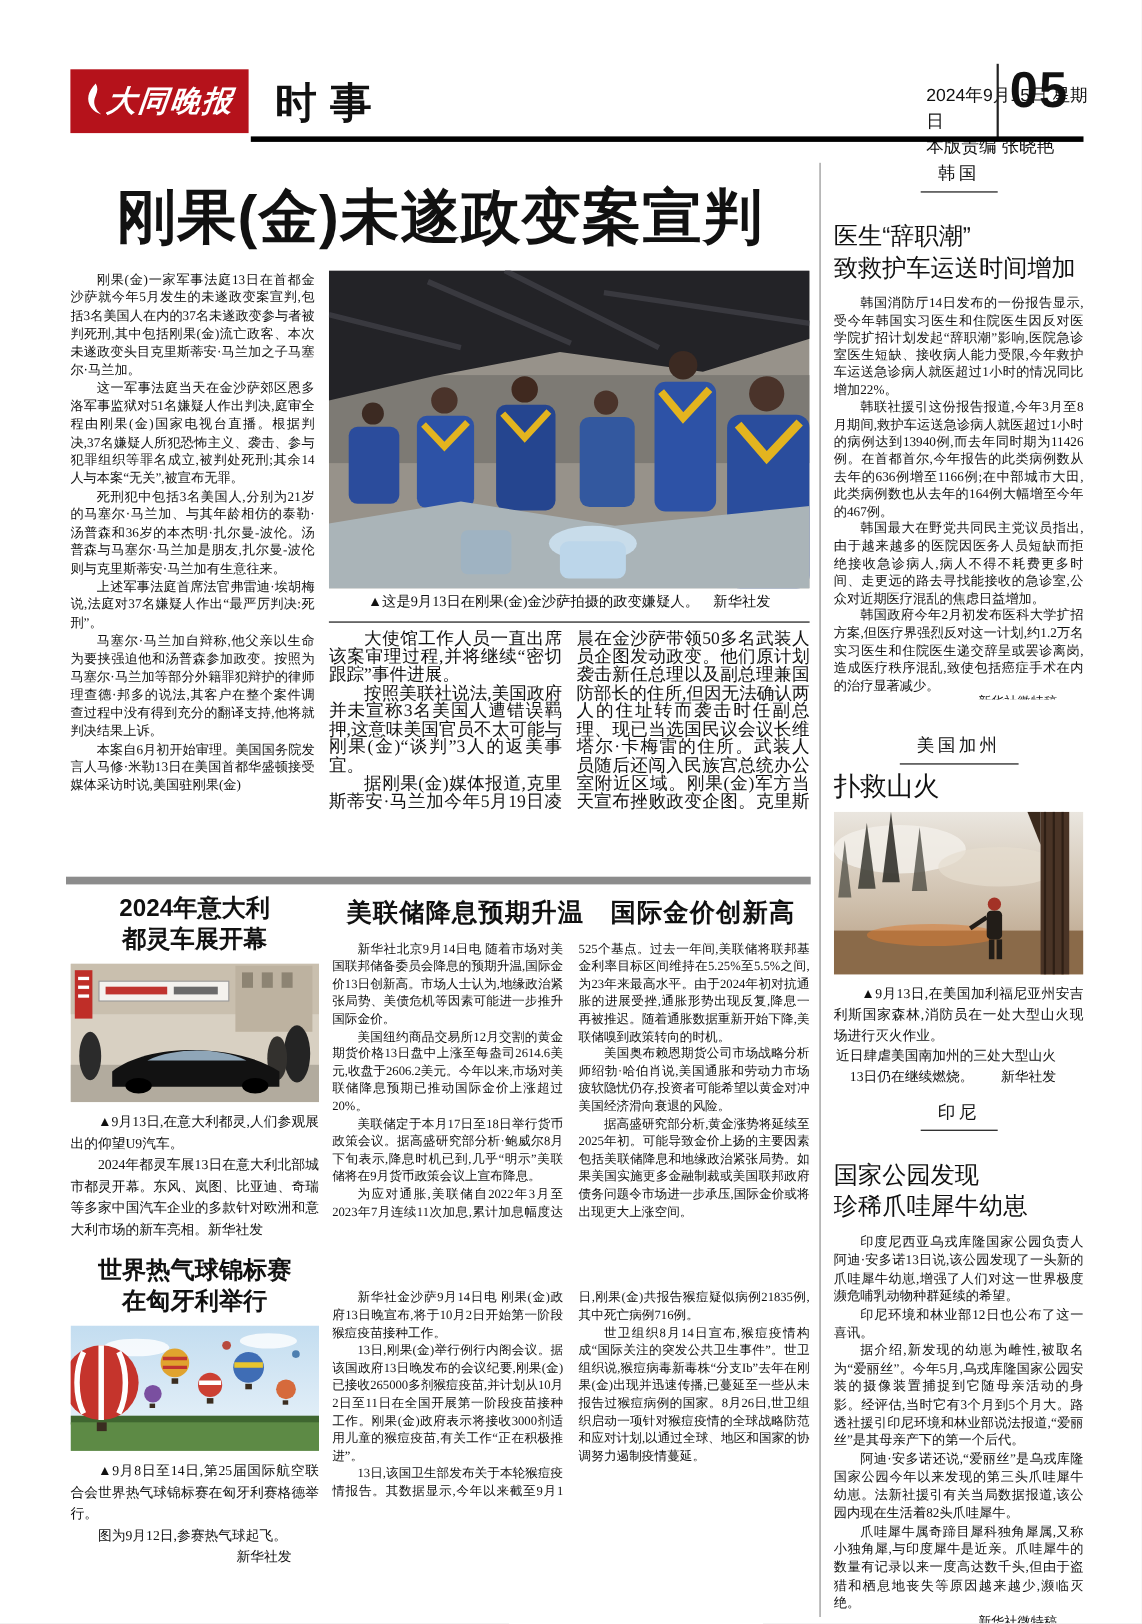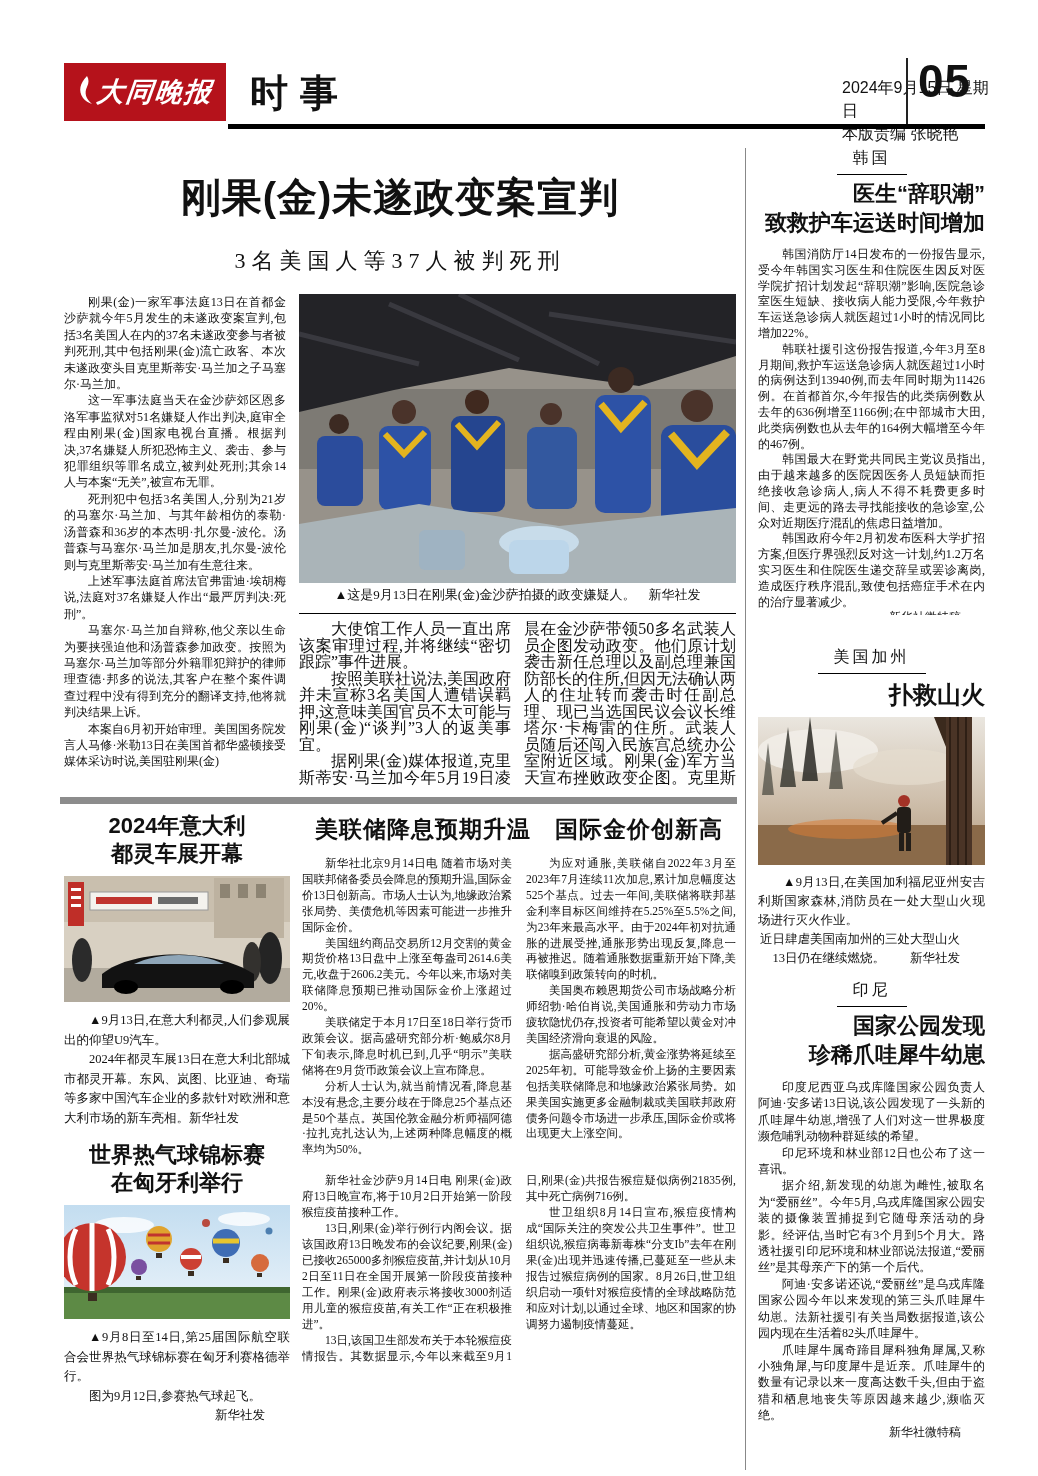--- a/index.html
+++ b/index.html
@@ -22,21 +22,21 @@
 
   
   .para{margin:0;text-indent:2em;text-align:justify;}
   .sign-last p:last-child{text-align:right;text-indent:0;padding-right:2em;}
   .kicker{text-align:center;margin:0;}
   .kicker span{display:inline-block;border-bottom:1.5px solid #000;padding:0 16px 5px;
         font-size:16px;letter-spacing:3px;}
 
   
   #lead{position:absolute;left:64px;top:150px;width:672px;height:648px;}
-  .lead-headline{margin:16px 0 0;text-align:center;font-size:40px;font-weight:900;letter-spacing:1px;line-height:62px;}
+  .lead-headline{margin:16px 0 0;text-align:center;font-size:54px;font-weight:900;letter-spacing:1px;line-height:62px;}
   .lead-subhead{margin:18px 0 0;text-align:center;font-size:22px;font-weight:normal;letter-spacing:6px;line-height:30px;}
   .lead-flex{display:flex;gap:13px;margin-top:18px;}
   .lead-left{width:222px;height:501px;overflow:hidden;font-size:12px;line-height:16.4px;}
   .lead-right{width:437px;}
   .lead-photo{width:437px;height:289px;}
   .lead-photo svg,.photo svg{display:block;width:100%;height:100%;}
   .lead-caption{height:24px;line-height:24px;text-align:center;font-size:13px;
         border-bottom:1.5px solid #000;padding-bottom:6px;margin-bottom:7px;}
   .lead-cols{column-count:2;column-gap:13px;height:172px;overflow:hidden;font-size:16px;line-height:16.5px;}
 
@@ -54,21 +54,21 @@
   #midcol{position:absolute;left:302px;top:806px;width:434px;height:670px;overflow:hidden;}
   .fed-title{margin:8px 0 0;text-align:center;font-size:23px;font-weight:bold;letter-spacing:1px;}
   .fed-cols{margin-top:11px;column-count:2;column-gap:14px;height:306px;overflow:hidden;
         font-size:11.5px;line-height:15.9px;}
   .mpox-title{margin:7px 0 0;text-align:center;font-size:23px;line-height:30px;font-weight:bold;}
   .mpox-cols{margin-top:10px;column-count:2;column-gap:14px;height:242px;overflow:hidden;
         font-size:11.5px;line-height:16px;}
 
   
   #rail{position:absolute;left:758px;top:148px;width:227px;height:1328px;overflow:hidden;font-size:12px;}
-  .rail-title{margin:4px 0 0;text-align:right;font-size:22px;line-height:29px;font-weight:bold;}
+  .rail-title{margin:25px 0 0;text-align:left;font-size:22px;line-height:29px;font-weight:normal;}
   .rail-body{margin-top:10px;line-height:15.8px;}
   .korea-body{height:368px;overflow:hidden;}
   .ca-kicker{margin-top:32px;}
   .ca-title{margin-top:6px;font-size:24px;}
   .ca-photo{width:227px;height:148px;margin-top:8px;}
   .ca-cap{margin-top:8px;font-size:12.5px;line-height:19px;}
   .ca-cap p{margin:0;text-indent:2em;text-align:justify;}
   .in-kicker{margin-top:12px;}
   .in-body{margin-top:10px;line-height:16.4px;height:408px;overflow:hidden;}
 </style>
@@ -91,21 +91,20 @@
     <div>本版责编 张晓艳</div>
   </div>
   <div class="pageno-rule"></div>
   <div class="page-number sans">05</div>
   <div class="header-rule"></div>
   <div class="col-divider"></div>
   <div class="gray-band"></div>
 
   <section id="lead">
     <h1 class="lead-headline sans">刚果(金)未遂政变案宣判</h1>
-    <h2 class="lead-subhead">3名美国人等37人被判死刑</h2>
     <div class="lead-flex">
       <div class="lead-left">
           <p class="para">刚果(金)一家军事法庭13日在首都金沙萨就今年5月发生的未遂政变案宣判,包括3名美国人在内的37名未遂政变参与者被判死刑,其中包括刚果(金)流亡政客、本次未遂政变头目克里斯蒂安·马兰加之子马塞尔·马兰加。</p>
           <p class="para">这一军事法庭当天在金沙萨郊区恩多洛军事监狱对51名嫌疑人作出判决,庭审全程由刚果(金)国家电视台直播。根据判决,37名嫌疑人所犯恐怖主义、袭击、参与犯罪组织等罪名成立,被判处死刑;其余14人与本案“无关”,被宣布无罪。</p>
           <p class="para">死刑犯中包括3名美国人,分别为21岁的马塞尔·马兰加、与其年龄相仿的泰勒·汤普森和36岁的本杰明·扎尔曼-波伦。汤普森与马塞尔·马兰加是朋友,扎尔曼-波伦则与克里斯蒂安·马兰加有生意往来。</p>
           <p class="para">上述军事法庭首席法官弗雷迪·埃胡梅说,法庭对37名嫌疑人作出“最严厉判决:死刑”。</p>
           <p class="para">马塞尔·马兰加自辩称,他父亲以生命为要挟强迫他和汤普森参加政变。按照为马塞尔·马兰加等部分外籍罪犯辩护的律师理查德·邦多的说法,其客户在整个案件调查过程中没有得到充分的翻译支持,他将就判决结果上诉。</p>
           <p class="para">本案自6月初开始审理。美国国务院发言人马修·米勒13日在美国首都华盛顿接受媒体采访时说,美国驻刚果(金)</p>
         </div>
       <div class="lead-right">
@@ -226,21 +225,20 @@
         <p class="para">新华社发</p>
       </div>
   </section>
 
   <section id="midcol">
     <h3 class="fed-title sans">美联储降息预期升温　国际金价创新高</h3>
     <div class="fed-cols">
         <p class="para">新华社北京9月14日电 随着市场对美国联邦储备委员会降息的预期升温,国际金价13日创新高。市场人士认为,地缘政治紧张局势、美债危机等因素可能进一步推升国际金价。</p>
         <p class="para">美国纽约商品交易所12月交割的黄金期货价格13日盘中上涨至每盎司2614.6美元,收盘于2606.2美元。今年以来,市场对美联储降息预期已推动国际金价上涨超过20%。</p>
         <p class="para">美联储定于本月17日至18日举行货币政策会议。据高盛研究部分析·鲍威尔8月下旬表示,降息时机已到,几乎“明示”美联储将在9月货币政策会议上宣布降息。</p>
-        <p class="para">分析人士认为,就当前情况看,降息基本没有悬念,主要分歧在于降息25个基点还是50个基点。英国伦敦金融分析师福阿德·拉扎克扎达认为,上述两种降息幅度的概率均为50%。</p>
         <p class="para">为应对通胀,美联储自2022年3月至2023年7月连续11次加息,累计加息幅度达525个基点。过去一年间,美联储将联邦基金利率目标区间维持在5.25%至5.5%之间,为23年来最高水平。由于2024年初对抗通胀的进展受挫,通胀形势出现反复,降息一再被推迟。随着通胀数据重新开始下降,美联储嗅到政策转向的时机。</p>
         <p class="para">美国奥布赖恩期货公司市场战略分析师绍勃·哈伯肖说,美国通胀和劳动力市场疲软隐忧仍存,投资者可能希望以黄金对冲美国经济滑向衰退的风险。</p>
         <p class="para">据高盛研究部分析,黄金涨势将延续至2025年初。可能导致金价上扬的主要因素包括美联储降息和地缘政治紧张局势。如果美国实施更多金融制裁或美国联邦政府债务问题令市场进一步承压,国际金价或将出现更大上涨空间。</p>
       </div>
     <div class="mpox-cols">
         <p class="para">新华社金沙萨9月14日电 刚果(金)政府13日晚宣布,将于10月2日开始第一阶段猴痘疫苗接种工作。</p>
         <p class="para">13日,刚果(金)举行例行内阁会议。据该国政府13日晚发布的会议纪要,刚果(金)已接收265000多剂猴痘疫苗,并计划从10月2日至11日在全国开展第一阶段疫苗接种工作。刚果(金)政府表示将接收3000剂适用儿童的猴痘疫苗,有关工作“正在积极推进”。</p>
         <p class="para">13日,该国卫生部发布关于本轮猴痘疫情报告。其数据显示,今年以来截至9月1日,刚果(金)共报告猴痘疑似病例21835例,其中死亡病例716例。</p>
         <p class="para">世卫组织8月14日宣布,猴痘疫情构成“国际关注的突发公共卫生事件”。世卫组织说,猴痘病毒新毒株“分支Ib”去年在刚果(金)出现并迅速传播,已蔓延至一些从未报告过猴痘病例的国家。8月26日,世卫组织启动一项针对猴痘疫情的全球战略防范和应对计划,以通过全球、地区和国家的协调努力遏制疫情蔓延。</p>
       </div>

